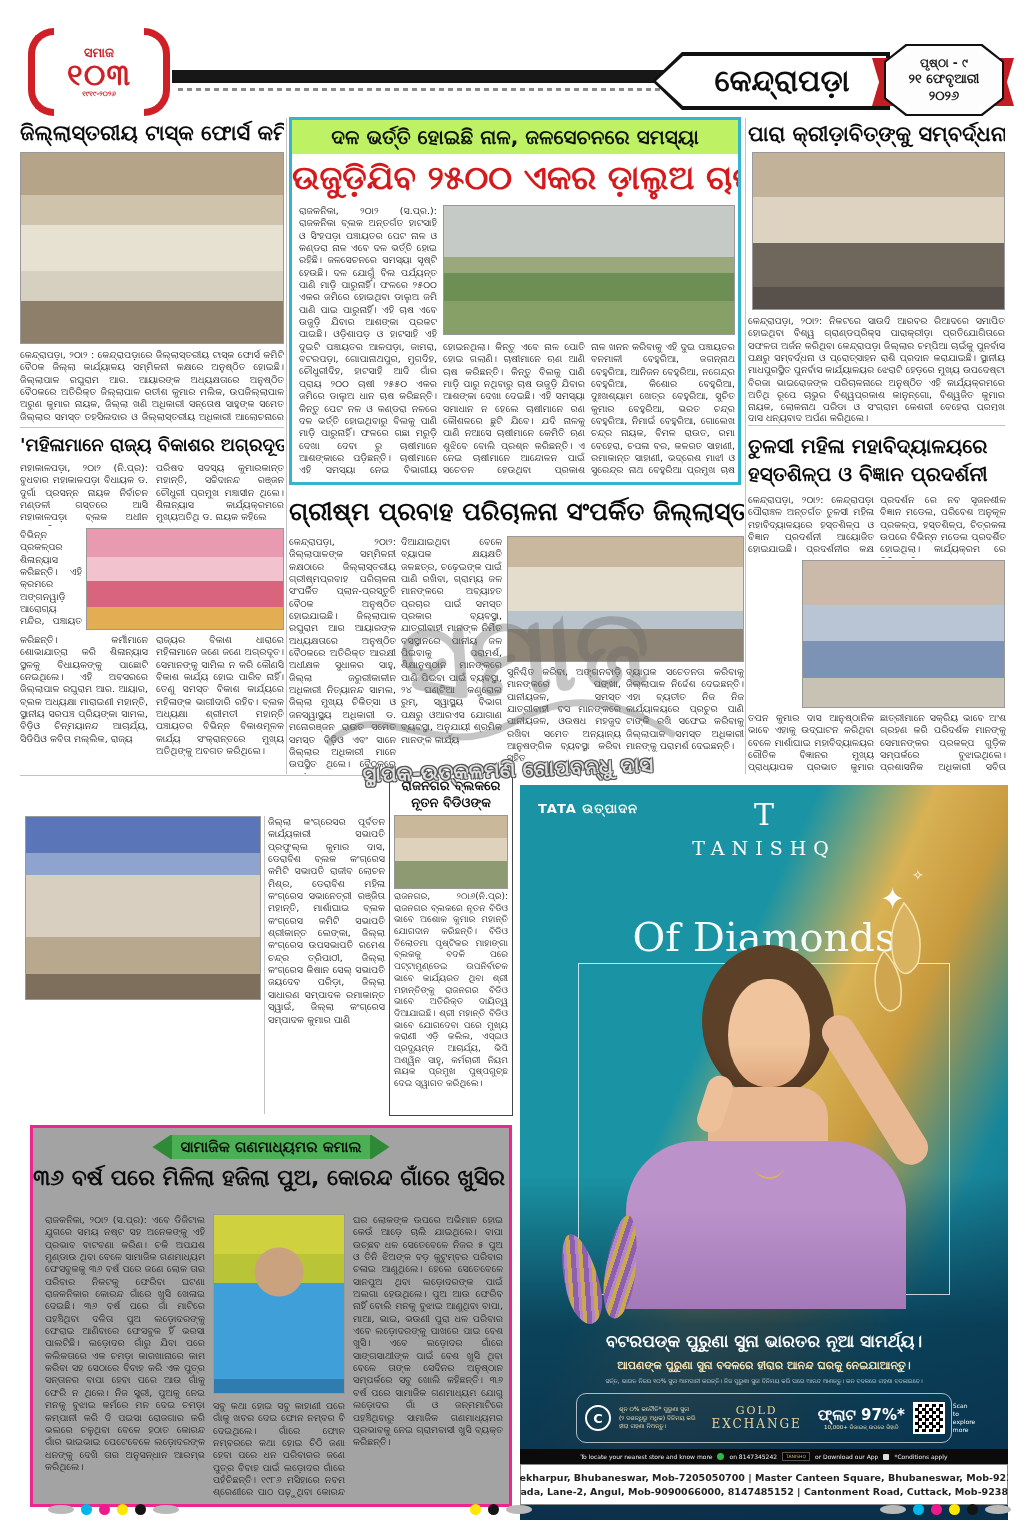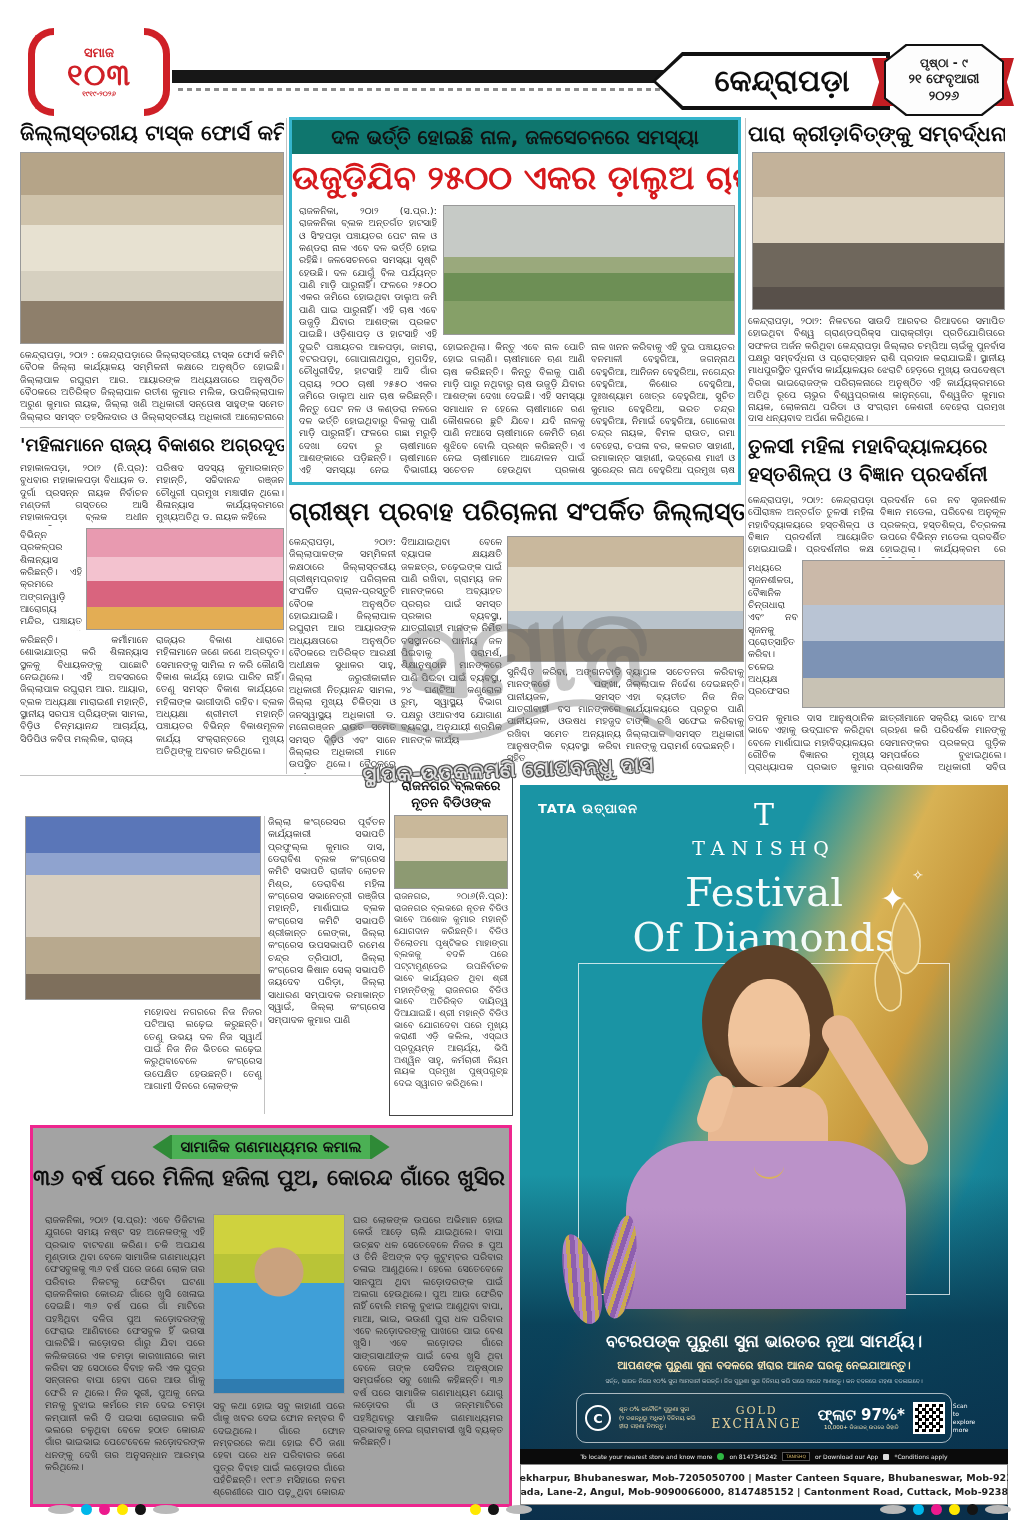--- a/index.html
+++ b/index.html
@@ -16,21 +16,21 @@
   .logo-wrap{display:flex;align-items:center;justify-content:center;height:100%;position:relative}
   .bracket{position:absolute;top:0;bottom:0;width:26px;border:7px solid #cf2027;}
   .bracket.l{left:0;border-right:none;border-radius:26px 0 0 26px}
   .bracket.r{right:0;border-left:none;border-radius:0 26px 26px 0}
   .logo-inner{text-align:center;color:#cf2027;line-height:1.05}
   .badge-outer{clip-path:polygon(0 50%,30px 0,100% 0,100% 100%,30px 100%);background:#111}
   .badge-inner{position:absolute;left:4px;top:4px;right:4px;bottom:4px;clip-path:polygon(0 50%,27px 0,100% 0,100% 100%,27px 100%);background:#fff;display:flex;align-items:center;justify-content:center}
   .oct{clip-path:polygon(18% 0,82% 0,100% 24%,100% 76%,82% 100%,18% 100%,0 76%,0 24%)}
   
   .cyanbox{border:3px solid #35b5cd;background:#fff}
-  .kicker{background:#0f766e;text-align:center;font-weight:700;color:#111;overflow:hidden}
+  .kicker{background:#bef264;text-align:center;font-weight:700;color:#111;overflow:hidden}
   .red-hl{color:#d6191c;font-weight:700;text-align:center;overflow:hidden}
   
   .ribbon{background:linear-gradient(90deg,#2f8a37 0 20px,#4bb054 20px calc(100% - 20px),#2f8a37 calc(100% - 20px));clip-path:polygon(0 50%,18px 0,calc(100% - 18px) 0,100% 50%,calc(100% - 18px) 100%,18px 100%);color:#0d0d0d;font-weight:700;text-align:center;padding:3px 28px;font-size:15px;white-space:nowrap;overflow:hidden}
   .pinkbox{border:3px solid #ed268e;background:#a3a3a3}
   .blackbox{border:1px solid #444;background:#fff}
   
   .wm{pointer-events:none;z-index:6;color:rgba(105,105,105,.38);font-weight:700}
   .wm-founder{pointer-events:none;z-index:6;color:rgba(250,250,250,.85);font-weight:700;text-shadow:0 0 2px #555,1px 1px 0 #555,-1px -1px 0 #555,1px -1px 0 #555,-1px 1px 0 #555}
   
   .ad{background:
@@ -115,28 +115,26 @@
   <div class="abs photo" style="left:507px;top:536px;width:237px;height:126px;background:linear-gradient(180deg,#c9b89d 0 24%,#e4ddcd 24% 60%,#b9c3cb 60% 74%,#8d8475 74%)"></div>
   <div class="abs col" style="left:507px;top:666px;width:114px;height:108px">ସୁନିଶ୍ଚିତ କରିବା, ଅଙ୍ଗନବାଡ଼ି ମାନଙ୍କରେ ପଙ୍ଖା, ପାନୀୟଜଳ, ସମସ୍ତ ଯାତ୍ରୀବାହୀ ବସ ମାନଙ୍କରେ ପାନୀୟଜଳ, ଓଉଷଧ ମହଜୁଦ ରଖିବା ସମେତ ଅନ୍ୟାନ୍ୟ ଆନୁଷଙ୍ଗିକ ବ୍ୟବସ୍ଥା କରିବା ସହିତ</div>
   <div class="abs col" style="left:626px;top:666px;width:118px;height:108px">ବ୍ୟାପକ ସଚେତନତା କରିବାକୁ ଜିଲ୍ଲାପାଳ ନିର୍ଦ୍ଦେଶ ଦେଇଛନ୍ତି। ଏହା ବ୍ୟତୀତ ନିଜ ନିଜ କାର୍ଯ୍ୟାଳୟରେ ପ୍ରଚୁର ପାଣି ଟାଙ୍କି ରଖି ସଫେଇ କରିବାକୁ ଜିଲ୍ଲାପାଳ ସମସ୍ତ ଅଧିକାରୀ ମାନଙ୍କୁ ପରାମର୍ଶ ଦେଇଛନ୍ତି।</div>
 
   <div class="abs art-hl" style="left:748px;top:432px;width:257px;height:56px;font-size:20px;line-height:28px;text-align:left">
     <span>ତୁଳସୀ ମହିଳା ମହାବିଦ୍ୟାଳୟରେ</span><br>
     <span>ହସ୍ତଶିଳ୍ପ ଓ ବିଜ୍ଞାନ ପ୍ରଦର୍ଶନୀ</span>
   </div>
   <div class="abs col" style="left:748px;top:494px;width:126px;height:64px">କେନ୍ଦ୍ରାପଡ଼ା, ୨୦ା୨: କେନ୍ଦ୍ରାପଡ଼ା ପୌରାଞ୍ଚଳ ଅନ୍ତର୍ଗତ ତୁଳସୀ ମହିଳା ମହାବିଦ୍ୟାଳୟରେ ହସ୍ତଶିଳ୍ପ ଓ ବିଜ୍ଞାନ ପ୍ରଦର୍ଶନୀ ଆୟୋଜିତ ହୋଇଯାଇଛି। ପ୍ରଦର୍ଶନୀର କକ୍ଷ ଥିବା ଛାତ୍ରୀ ମାନଙ୍କ</div>
   <div class="abs col" style="left:880px;top:494px;width:126px;height:64px">ପ୍ରଦର୍ଶନ ରେ ନବ ସୃଜନଶୀଳ ବିଜ୍ଞାନ ମଡେଲ, ପରିବେଶ ଅନୁକୂଳ ପ୍ରକଳ୍ପ, ହସ୍ତଶିଳ୍ପ, ଚିତ୍ରକଳା ଉପରେ ବିଭିନ୍ନ ମଡେଲ ପ୍ରଦର୍ଶିତ ହୋଇଥିଲା। କାର୍ଯ୍ୟକ୍ରମ ରେ ବିଭିନ୍ନ ବିଭାଗର</div>
-  <div class="abs col" style="left:748px;top:562px;width:50px;height:144px">ମଧ୍ୟରେ ସୃଜନଶୀଳତା, ବୈଜ୍ଞାନିକ ଚିନ୍ତାଧାରା ଏବଂ ନବ ସୃଜନକୁ ପ୍ରୋତ୍ସାହିତ କରିବା। ଚଳେଇ ଅଧ୍ୟକ୍ଷ ପ୍ରଫେସର</div>
   <div class="abs photo" style="left:802px;top:560px;width:203px;height:148px;background:linear-gradient(180deg,#cbb9a9 0 30%,#b9c4d4 30% 55%,#7d93b5 55% 80%,#c8c2b4 80%)"></div>
   <div class="abs col" style="left:748px;top:712px;width:126px;height:62px">ତପନ କୁମାର ଦାସ ଆନୁଷ୍ଠାନିକ ଭାବେ ଏହାକୁ ଉଦ୍‌ଘାଟନ କରିଥିବା ବେଳେ ମାର୍ଶାଘାଇ ମହାବିଦ୍ୟାଳୟର ରୌତିକ ବିଜ୍ଞାନର ମୁଖ୍ୟ ପ୍ରାଧ୍ୟାପକ ପ୍ରଭାତ କୁମାର ଲେଙ୍କା କାର୍ଯ୍ୟକ୍ରମରେ ମୁଖ୍ୟ ଅତିଥି ଭାବେ ଯୋଗ ଦେଇ ପ୍ରଦର୍ଶନୀର ମୂଲ୍ୟାୟନ କରିଥିଲେ।</div>
   <div class="abs col" style="left:880px;top:712px;width:126px;height:62px">ଛାତ୍ରୀମାନେ ସକ୍ରିୟ ଭାବେ ଅଂଶ ଗ୍ରହଣ କରି ପରିଦର୍ଶକ ମାନଙ୍କୁ ସେମାନଙ୍କର ପ୍ରକଳ୍ପ ଗୁଡ଼ିକ ସମ୍ପର୍କରେ ବୁଝାଇଥିଲେ। ପ୍ରଶାସନିକ ଅଧିକାରୀ ସବିତା ଦାସଙ୍କ ତତ୍ତ୍ୱାବଧାନରେ କାର୍ଯ୍ୟକ୍ରମଟି ପରିଚାଳନା କରାଯାଇଥିଲା।</div>
 
   <div class="abs photo" style="left:25px;top:816px;width:236px;height:184px;background:linear-gradient(180deg,#5a76b8 0 20%,#8fa3cf 20% 32%,#d8cfc0 32% 66%,#b8a98e 66% 86%,#7e6f5c 86%)"></div>
   <div class="abs col" style="left:268px;top:816px;width:117px;height:298px">ଜିଲ୍ଲା କଂଗ୍ରେସର ପୂର୍ବତନ କାର୍ଯ୍ୟକାରୀ ସଭାପତି ପ୍ରଫୁଲ୍ଲ କୁମାର ଦାସ, ଡେରାବିଶ ବ୍ଲକ କଂଗ୍ରେସ କମିଟି ସଭାପତି ରାଜୀବ ଲୋଚନ ମିଶ୍ର, ଡେରାବିଶ ମହିଳା କଂଗ୍ରେସ ସଭାନେତ୍ରୀ ରଞ୍ଜିତା ମହାନ୍ତି, ମାର୍ଶାଘାଇ ବ୍ଲକ କଂଗ୍ରେସ କମିଟି ସଭାପତି ଶ୍ରୀକାନ୍ତ ଲେଙ୍କା, ଜିଲ୍ଲା କଂଗ୍ରେସ ଉପସଭାପତି ରମେଶ ଚନ୍ଦ୍ର ତ୍ରିପାଠୀ, ଜିଲ୍ଲା କଂଗ୍ରେସ କିଷାନ ସେଲ୍ ସଭାପତି ଜୟଦେବ ପରିଡ଼ା, ଜିଲ୍ଲା ସାଧାରଣ ସମ୍ପାଦକ ରମାକାନ୍ତ ସ୍ୱାଇଁ, ଜିଲ୍ଲା କଂଗ୍ରେସ ସମ୍ପାଦକ କୁମାର ପାଣି</div>
-  <div class="abs col" style="left:144px;top:1006px;width:118px;height:108px">ମହୋଦଧ ନଗରରେ ନିଜ ନିଜର ପଟିଆରା ଲଢ଼େଇ କରୁଛନ୍ତି। ତେଣୁ ଉଭୟ ଦଳ ନିଜ ସ୍ୱାର୍ଥ ପାଇଁ ନିଜ ନିଜ ଭିତରେ ଲଢ଼େଇ କରୁଥିବାବେଳେ କଂଗ୍ରେସ ଉପେକ୍ଷିତ ହେଉଛନ୍ତି। ତେଣୁ ଆଗାମୀ ଦିନରେ ଲୋକଙ୍କ</div>
   <div class="vl" style="left:264px;top:816px;height:298px"></div>
 
   <div class="abs blackbox" style="left:389px;top:772px;width:124px;height:344px;padding:4px">
     <div class="art-hl" style="font-size:13px;line-height:17px;height:36px">ରାଜନଗର ବ୍ଲକରେ ନୂତନ ବିଡିଓଙ୍କ ଯୋଗଦାନ</div>
     <div class="photo" style="width:114px;height:74px;margin:2px auto;background:linear-gradient(180deg,#c9b89a 0 30%,#ded2bc 30% 62%,#8d9a72 62%)"></div>
     <div class="col" style="height:218px;font-size:9px">ରାଜନଗର, ୨୦ା୬(ନି.ପ୍ର): ରାଜନଗର ବ୍ଲକରେ ନୂତନ ବିଡିଓ ଭାବେ ଅଶୋକ କୁମାର ମହାନ୍ତି ଯୋଗଦାନ କରିଛନ୍ତି। ବିଡିଓ ତିଲୋତମା ପୃଷ୍ଟିକର ମାହାଙ୍ଗା ବ୍ଲକକୁ ବଦଳି ପରେ ପଟ୍ଟାମୁଣ୍ଡେଇ ଉପନିର୍ବାଚକ ଭାବେ କାର୍ଯ୍ୟରତ ଥିବା ଶ୍ରୀ ମହାନ୍ତିଙ୍କୁ ରାଜନଗର ବିଡିଓ ଭାବେ ଅତିରିକ୍ତ ଦାୟିତ୍ୱ ଦିଆଯାଇଛି। ଶ୍ରୀ ମହାନ୍ତି ବିଡିଓ ଭାବେ ଯୋଗଦେବା ପରେ ମୁଖ୍ୟ କରାଣୀ ଏଡ଼ି କଲିଲ, ଏସ୍‌ଇଓ ପ୍ରଦ୍ୟୁମ୍ନ ଆଚାର୍ଯ୍ୟ, ଭିପି ଅଶ୍ୱିନ ସାହୁ, କର୍ମଚାରୀ ନିୟମ ନାୟକ ପ୍ରମୁଖ ପୁଷ୍ପଗୁଚ୍ଛ ଦେଇ ସ୍ୱାଗତ କରିଥିଲେ।</div>
   </div>
 
   <div class="abs pinkbox" style="left:30px;top:1125px;width:482px;height:382px">
     <div style="display:flex;justify-content:center;margin-top:7px">
@@ -146,21 +144,20 @@
     <div class="col" style="position:absolute;left:12px;top:86px;width:160px;height:284px">ରାଜକନିକା, ୨୦ା୨ (ସ.ପ୍ର): ଏବେ ଡିଜିଟାଲ ଯୁଗରେ ସମୟ ନଷ୍ଟ ସହ ଅନେକଙ୍କୁ ଏହି ପ୍ରଭାବ ବାଟବଣା କରିଣ। ଚକି ଅପଯଶ ମୁଣ୍ଡାଉ ଥିବା ବେଳେ ସାମାଜିକ ଗଣମାଧ୍ୟମ ଫେସବୁକକୁ ୩୬ ବର୍ଷ ପରେ ଜଣେ ଲୋକ ତାର ପରିବାର ନିକଟକୁ ଫେରିବା ଘଟଣା ରାଜକନିକାର କୋରନ୍ଦ ଗାଁରେ ଖୁସି ଖେଳାଇ ଦେଇଛି। ୩୬ ବର୍ଷ ପରେ ଗାଁ ମାଟିରେ ପହଞ୍ଚିଥିବା ଦଳିତା ପୁଅ ଲଡ଼ୋଦରଙ୍କୁ ଫେରାଇ ଆଣିବାରେ ଫେସବୁକ ହିଁ ଭରସା ପାଲଟିଛି। ଲଡ଼ୋଦର ଗାଁରୁ ଯିବା ପରେ କଲିକତାରେ ଏକ ଚମଡ଼ା କାରଖାନାରେ କାମ କରିବା ସହ ସେଠାରେ ବିବାହ କରି ଏକ ପୁତ୍ର ସନ୍ତାନର ବାପା ହେବା ପରେ ଆଉ ଗାଁକୁ ଫେରି ନ ଥିଲେ। ନିଜ ସ୍ତ୍ରୀ, ପୁଅକୁ ନେଇ ମନକୁ ବୁଝାଇ କର୍ମରେ ମନ ଦେଇ ଚମଡ଼ା କମ୍ପାନୀ କରି ଦି ପଇସା ରୋଜଗାର କରି ଭଲରେ ଚଳୁଥିବା ବେଳେ ହଠାତ କୋରନ୍ଦ ଗାଁର ଭାଇଭାଇ ପେଟେବେଳେ ଲଡ଼ୋଦରଙ୍କ ଧନଙ୍କୁ ଦେଖି ତାର ଅନୁସନ୍ଧାନ ଆରମ୍ଭ କରିଥିଲେ।</div>
     <div class="photo" style="position:absolute;left:180px;top:86px;width:132px;height:180px;background:radial-gradient(circle at 50% 32%,#caa27e 0 24px,rgba(0,0,0,0) 25px),linear-gradient(180deg,#cfd23e 0 22%,#b9c437 22% 38%,#3f9fd8 38% 92%,#2f7cb0 92%)"></div>
     <div class="col" style="position:absolute;left:180px;top:272px;width:132px;height:98px">ସବୁ କଥା ହୋଇ ସବୁ କାହାଣୀ ପରେ ଗାଁକୁ ଖବର ଦେଇ ଫୋନ ନମ୍ବର ବି ଦେଇଥିଲେ। ଗାଁରେ ଫୋନ ନମ୍ବରରେ କଥା ହୋଇ ଚିଠି ଜଣା ହେବା ପରେ ଧନ ପରିବାରର ଜଣେ ପୁତ୍ର ବିବାହ ପାଇଁ ଲଡ଼ୋଦର ଗାଁରେ ପହଁଚିଛନ୍ତି। ୧୯୮୬ ମସିହାରେ ନବମ ଶ୍ରେଣୀରେ ପାଠ ପଢ଼ୁଥିବା କୋରନ୍ଦ ଗାଁର ଲଡ଼ୋଦର ଧଳ (୫୪) ହଠାତ</div>
     <div class="col" style="position:absolute;left:320px;top:86px;width:150px;height:284px">ଘର ଲୋକଙ୍କ ଉପରେ ଅଭିମାନ ହୋଇ କେଉଁ ଆଡ଼େ ଚାଲି ଯାଇଥିଲେ। ବାପା ଉଚ୍ଛବ ଧଳ ସେତେବେଳେ ନିଜର ୫ ପୁଅ ଓ ତିନି ଝିଅଙ୍କ ବଡ଼ କୁଟୁମ୍ବର ପରିବାର ଚଳାଇ ଆଣୁଥିଲେ। ହେଲେ ସେତେବେଳେ ସାନପୁଅ ଥିବା ଲଡ଼ୋଦରଙ୍କ ପାଇଁ ଅଲଗା ହେଉଥିଲେ। ପୁଅ ଆଉ ଫେରିବ ନାହିଁ ବୋଲି ମନକୁ ବୁଝାଇ ଆଣୁଥିବା ବାପା, ମାଆ, ଭାଇ, ଭଉଣୀ ପୁରା ଧଳ ପରିବାର ଏବେ ଲଡ଼ୋଦରଙ୍କୁ ପାଖରେ ପାଇ ବେଶ ଖୁସି। ଏବେ ଲଡ଼ୋଦର ଗାଁରେ ସାଙ୍ଗସାଥୀଙ୍କ ପାଇଁ ବେଶ ଖୁସି ଥିବା ବେଳେ ତାଙ୍କ ସେଦିନର ଅନୁଷ୍ଠାନ ସମ୍ପର୍କରେ ସବୁ ଖୋଲି କହିଛନ୍ତି। ୩୬ ବର୍ଷ ପରେ ସାମାଜିକ ଗଣମାଧ୍ୟମ ଯୋଗୁ ଲଡ଼ୋଦର ଗାଁ ଓ ଜନ୍ମମାଟିରେ ପହଞ୍ଚିଥିବାରୁ ସାମାଜିକ ଗଣମାଧ୍ୟମର ପ୍ରଭାବକୁ ନେଇ ଗ୍ରାମବାସୀ ଖୁସି ବ୍ୟକ୍ତ କରିଛନ୍ତି।</div>
   </div>
 
   <div class="abs ad" style="left:520px;top:785px;width:488px;height:749px">
     <div style="position:absolute;left:18px;top:16px;font-size:13px;font-weight:700;color:#fff;letter-spacing:1px">TATA ଉତ୍ପାଦନ</div>
     <div class="serif" style="position:absolute;left:0;top:12px;width:100%;text-align:center;font-size:30px;color:#fff">T</div>
     <div class="serif" style="position:absolute;left:0;top:52px;width:100%;text-align:center;font-size:19px;letter-spacing:7px;color:#fff">TANISHQ</div>
-    <div class="serif" style="position:absolute;left:0;top:84px;width:100%;text-align:center;font-size:40px;color:#f4fbfa;line-height:1.15">Festival</div>
     <div class="serif" style="position:absolute;left:0;top:130px;width:100%;text-align:center;font-size:40px;color:#f4fbfa;line-height:1.1">Of Diamonds</div>
     <span style="position:absolute;left:360px;top:96px;font-size:30px;color:#fff">✦</span>
     <span style="position:absolute;left:392px;top:82px;font-size:14px;color:#fff">✧</span>
 
     <div class="ad-frame" style="position:absolute;left:58px;top:178px;width:372px;height:332px"></div>
 
     <div style="position:absolute;left:70px;top:160px;width:350px;height:360px">
       <div style="position:absolute;left:112px;top:0;width:132px;height:152px;border-radius:50%;background:radial-gradient(circle at 50% 40%,#5d4028 0 60%,#432c1a 100%)"></div>
       <div style="position:absolute;left:138px;top:34px;width:82px;height:108px;border-radius:48% 48% 46% 46%/52% 52% 48% 48%;background:linear-gradient(180deg,#f0c49c 0 60%,#dfa87e 100%)"></div>
       <div style="position:absolute;left:118px;top:142px;width:120px;height:62px;border-radius:30px 30px 0 0;background:#e8b892"></div>

